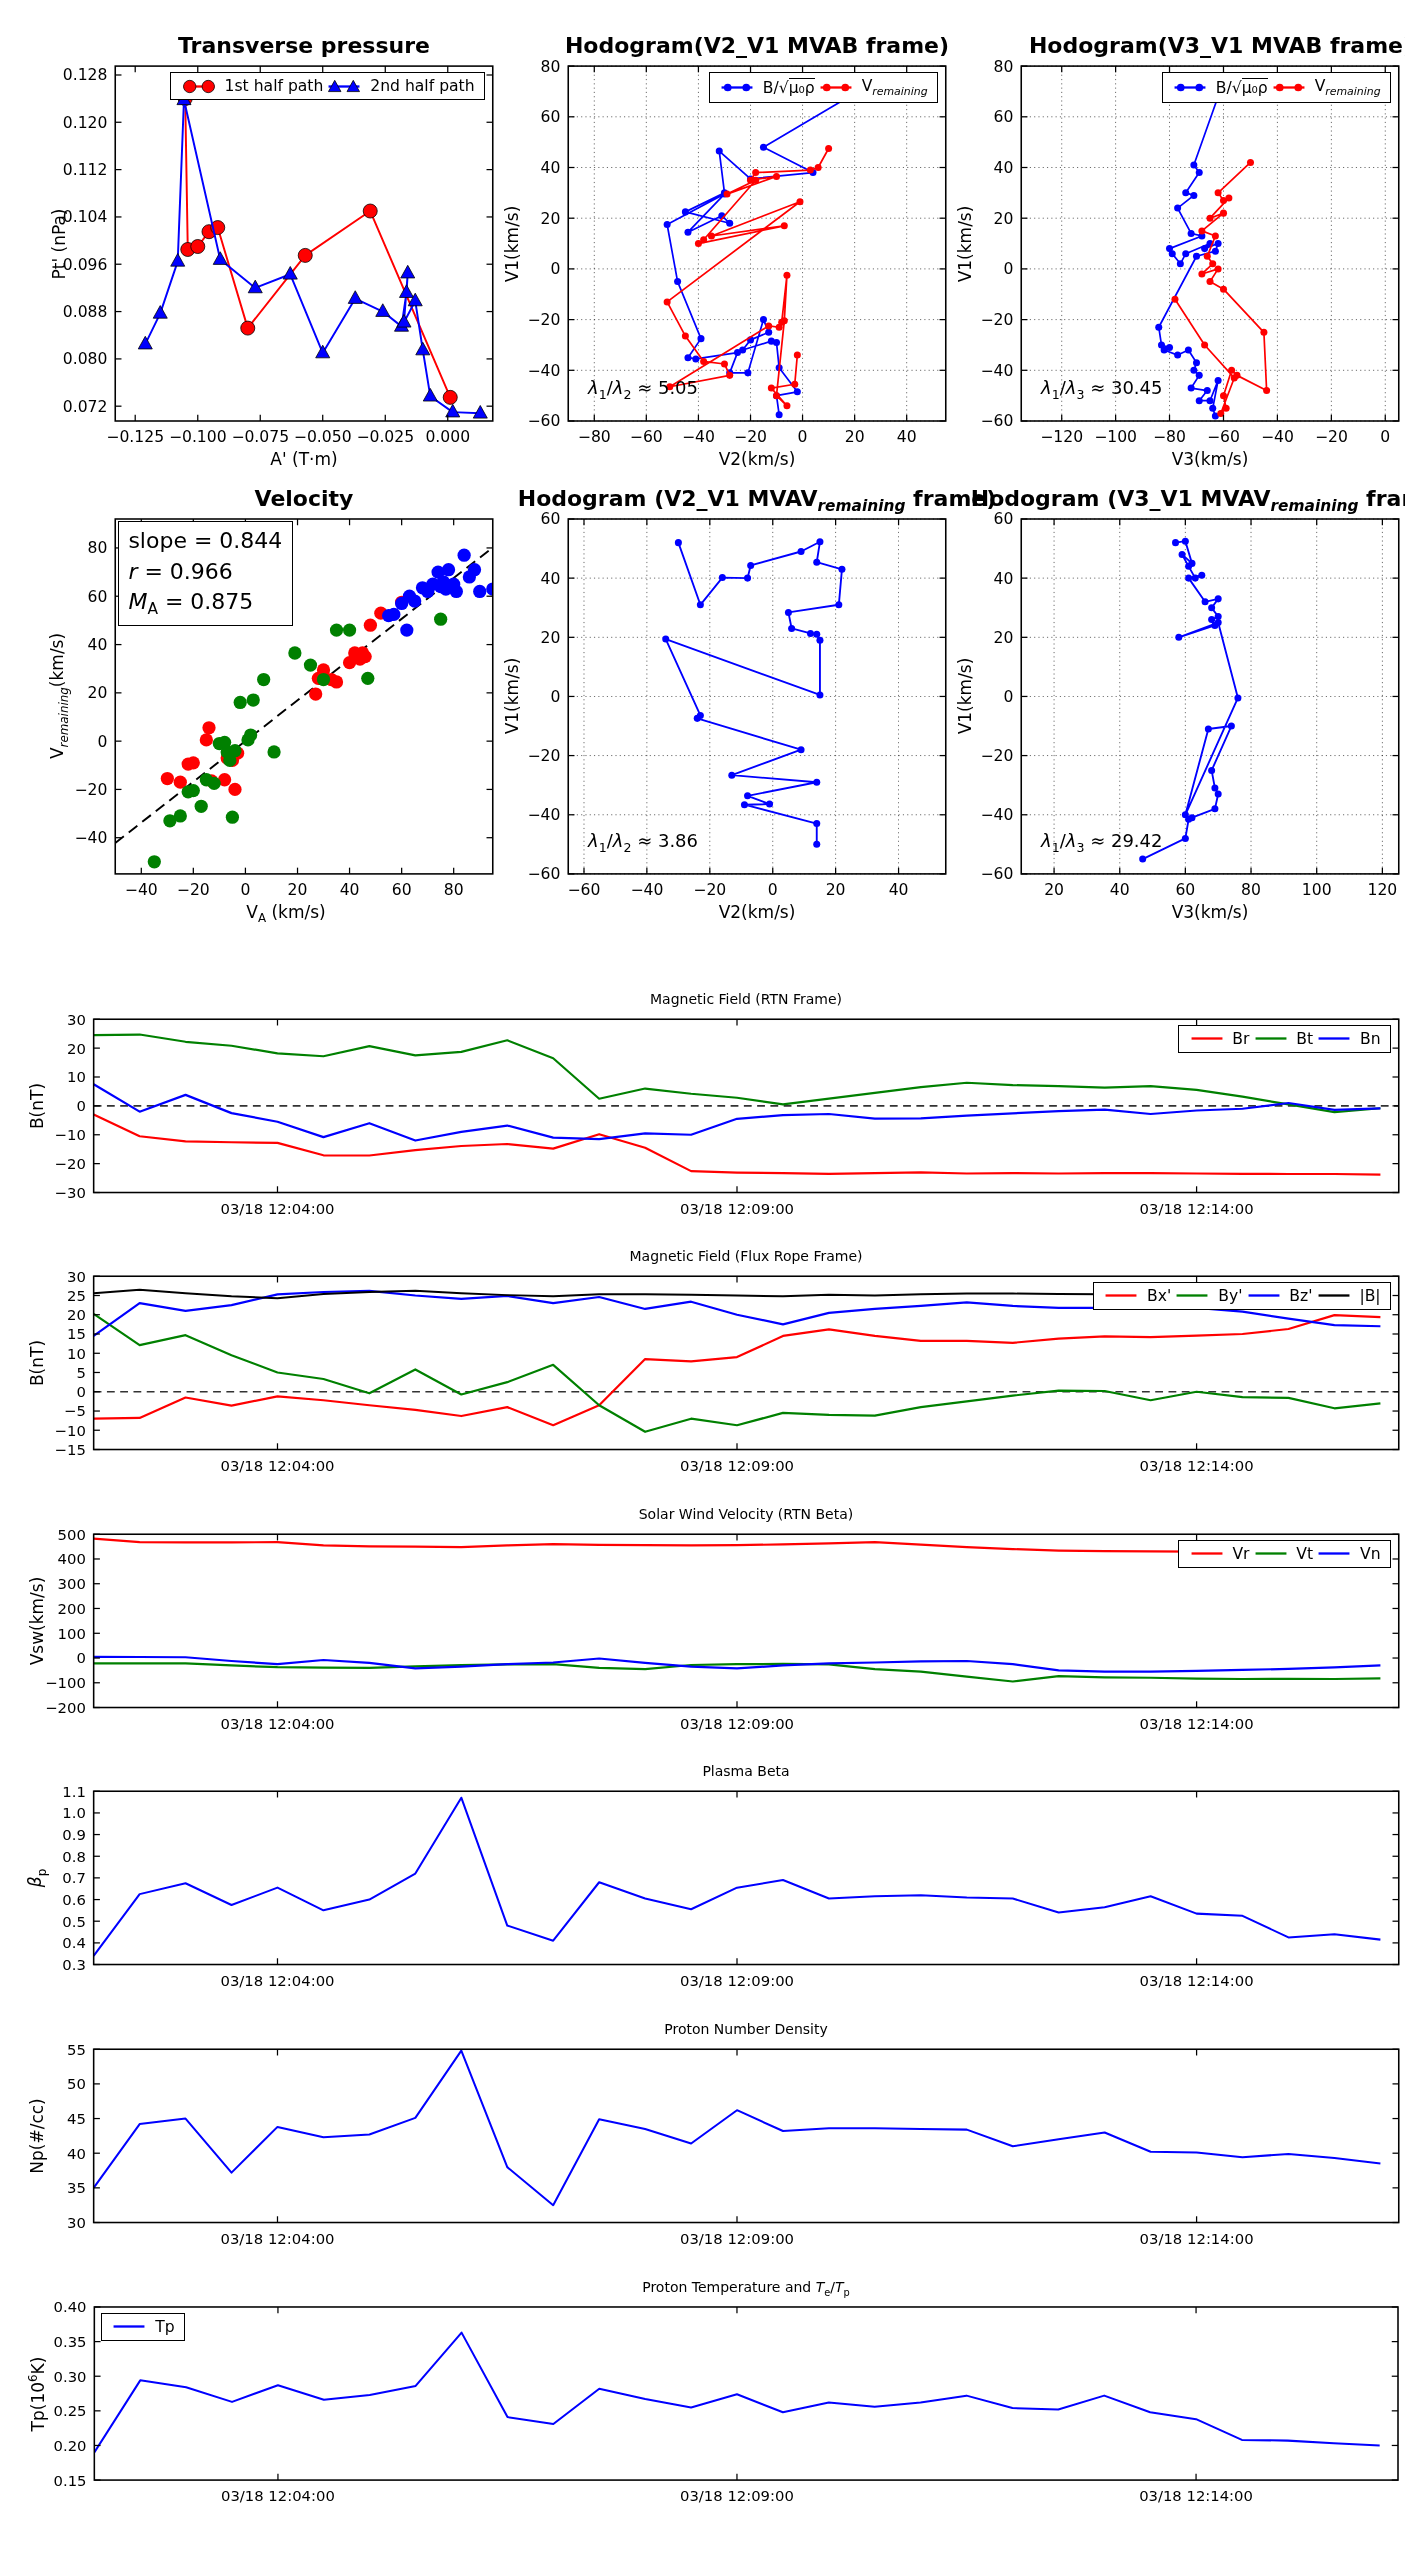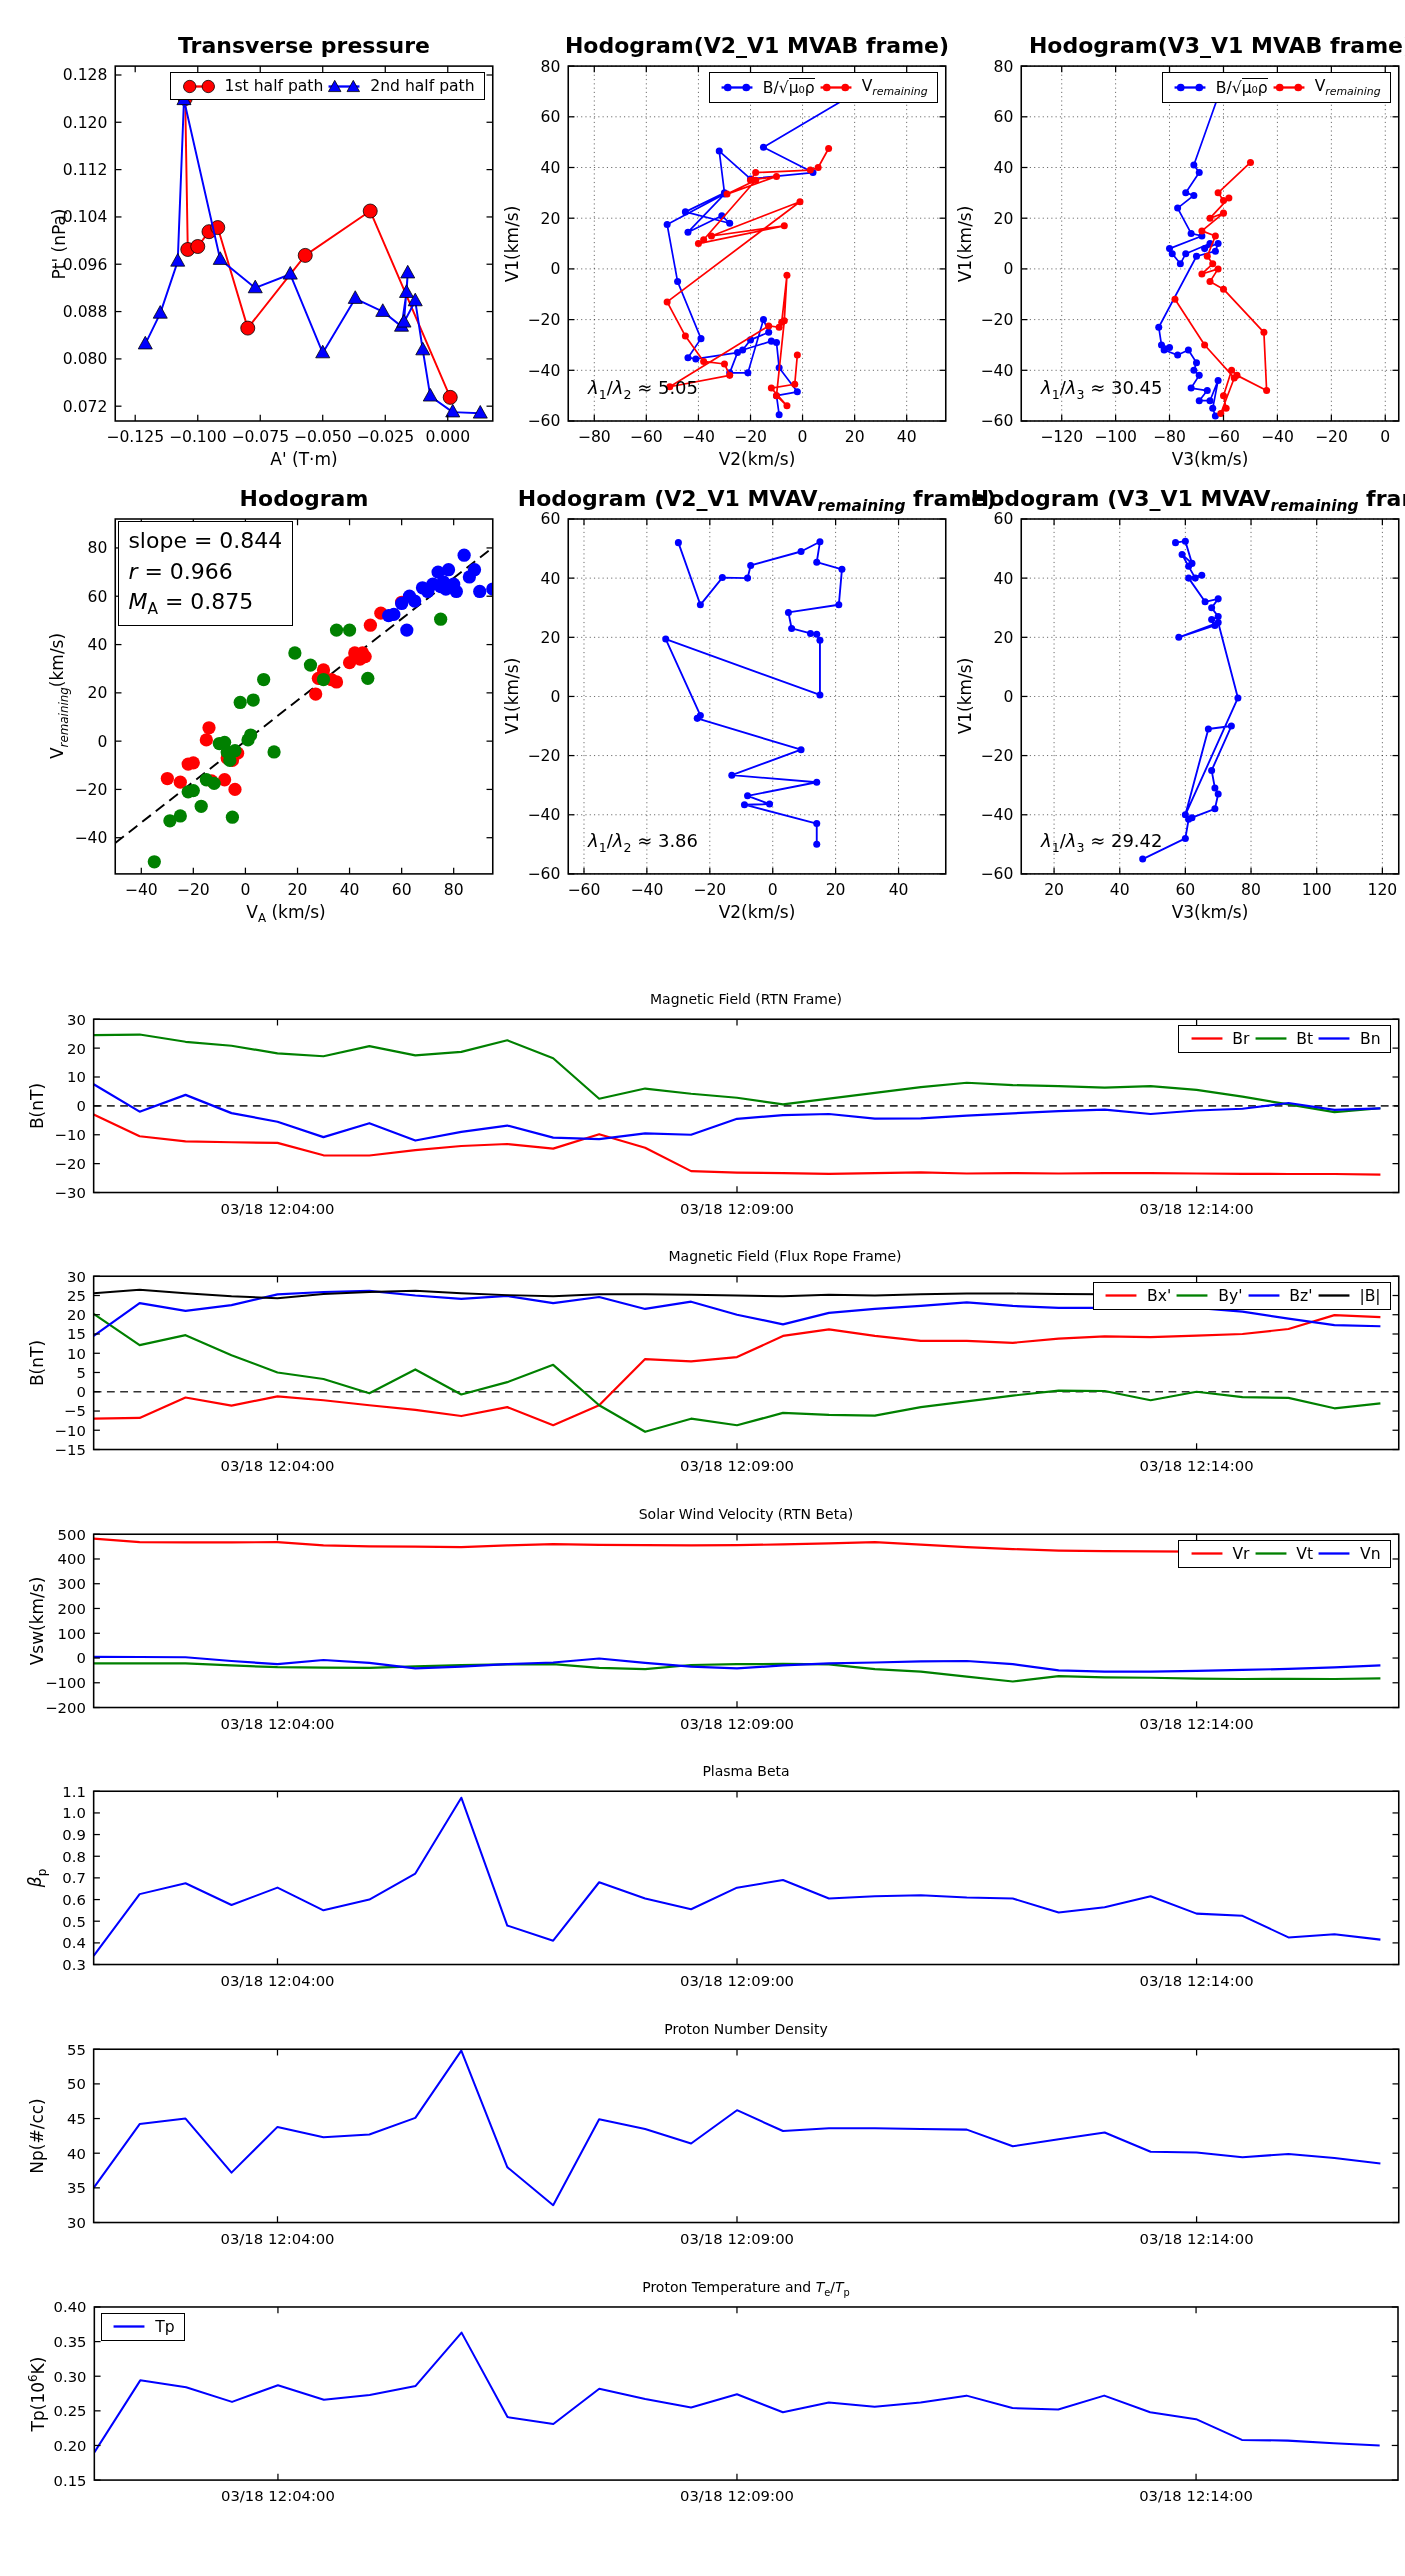--- a/index.html
+++ b/index.html
@@ -569,21 +569,21 @@
       <line x1="584" y1="226.0" x2="592" y2="226.0" stroke="#000" stroke-width="1.6"></line>
       <text x="98" y="233" font-size="20" text-anchor="end">40</text>
       <line x1="108" y1="164.0" x2="116" y2="164.0" stroke="#000" stroke-width="1.6"></line>
       <line x1="584" y1="164.0" x2="592" y2="164.0" stroke="#000" stroke-width="1.6"></line>
       <text x="98" y="171" font-size="20" text-anchor="end">60</text>
       <line x1="108" y1="102.1" x2="116" y2="102.1" stroke="#000" stroke-width="1.6"></line>
       <line x1="584" y1="102.1" x2="592" y2="102.1" stroke="#000" stroke-width="1.6"></line>
       <text x="98" y="109.1" font-size="20" text-anchor="end">80</text>
       <rect x="108" y="65" width="484" height="455" fill="none" stroke="#000" stroke-width="2"></rect>
     </svg>
-    <div class="ctitle" style="left:273px;top:18px">Hodogram</div>
+    <div class="ctitle" style="left:273px;top:18px">Velocity</div>
     <div class="xlab" style="left:255px;top:434px">V<sub>A</sub> (km/s)</div>
     <div class="ylab" style="left:28px;top:228px">V<sub><i>remaining</i></sub>(km/s)</div>
     <div class="stats" style="left:87px;top:53px">
       <div>slope = 0.844</div>
       <div><i>r</i> = 0.966</div>
       <div><i>M</i><sub>A</sub> = 0.875</div>
     </div>
   </div>
 <div class="panel panel-small" style="left:484px;top:468px;width:468px;height:453px">
     <svg width="468" height="453" viewBox="0 0 600 580">
@@ -894,21 +894,21 @@
       <line x1="1784" y1="99.3" x2="1792" y2="99.3" stroke="#000" stroke-width="1.6"></line>
       <text x="110" y="106.3" font-size="19" text-anchor="end">20</text>
       <line x1="120" y1="74.7" x2="128" y2="74.7" stroke="#000" stroke-width="1.6"></line>
       <line x1="1784" y1="74.7" x2="1792" y2="74.7" stroke="#000" stroke-width="1.6"></line>
       <text x="110" y="81.7" font-size="19" text-anchor="end">25</text>
       <line x1="120" y1="50.0" x2="128" y2="50.0" stroke="#000" stroke-width="1.6"></line>
       <line x1="1784" y1="50.0" x2="1792" y2="50.0" stroke="#000" stroke-width="1.6"></line>
       <text x="110" y="57" font-size="19" text-anchor="end">30</text>
       <rect x="120" y="50" width="1672" height="222" fill="none" stroke="#000" stroke-width="2"></rect>
     </svg>
-    <div class="ctitle" style="left:785px;top:11px">Magnetic Field (Flux Rope Frame)</div>
+    <div class="ctitle" style="left:746px;top:11px">Magnetic Field (Flux Rope Frame)</div>
     <div class="ylab" style="left:37px;top:126px">B(nT)</div>
     <div class="legend" style="right:14px;top:45px">
       <div class="lrow">
         <svg width="36" height="17" style="position:static;flex:0 0 auto" viewBox="0 0 46 22">
           <line x1="3" y1="11" x2="43" y2="11" stroke="#ff0000" stroke-width="3"></line>
         </svg>
         <span>Bx'</span>
       </div>
       <div class="lrow">
         <svg width="36" height="17" style="position:static;flex:0 0 auto" viewBox="0 0 46 22">

